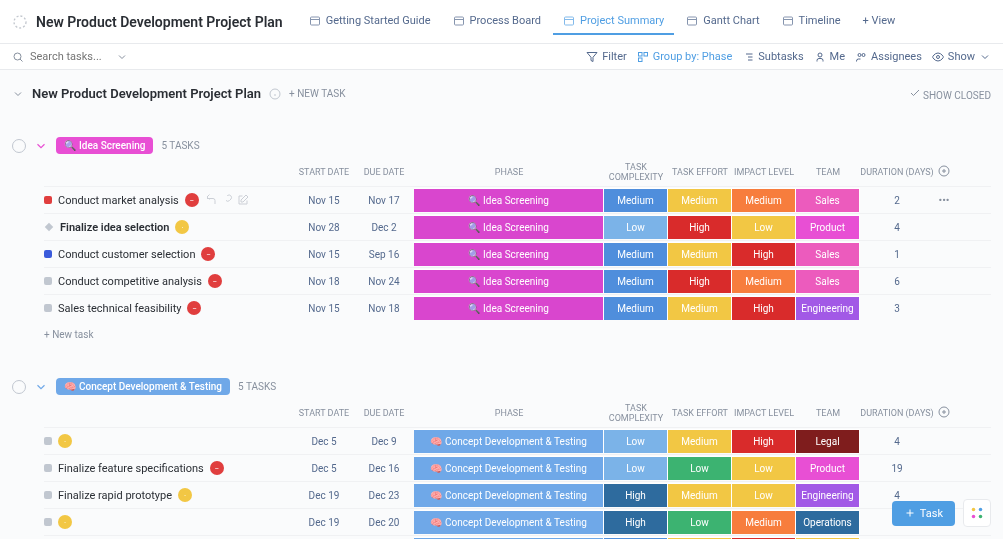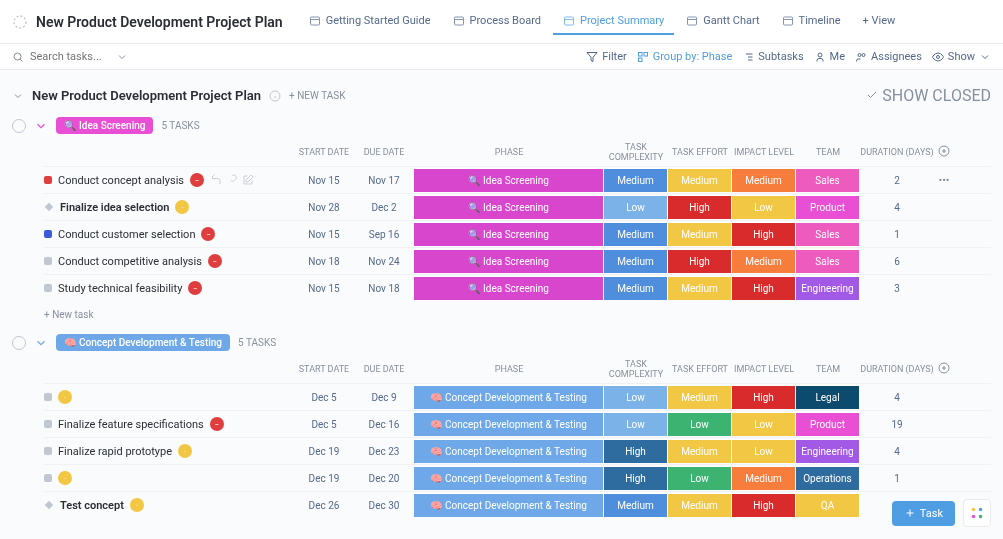--- a/index.html
+++ b/index.html
@@ -16,22 +16,22 @@
 .toolbar{display:flex;align-items:center;padding:6px 12px;background:#fff;border-bottom:1px solid #e8eaed}
 .search{display:flex;align-items:center;gap:6px;color:#87909e;font-size:11px;width:120px}
 .search input{border:none;outline:none;font-size:11px;width:80px}
 .toolbar-right{margin-left:auto;display:flex;gap:10px;align-items:center}
 .toolbar-item{display:flex;align-items:center;gap:4px;font-size:11px;color:#54698d;cursor:pointer}
 .group-phase{color:#4f9ee3}
 .content{padding:10px 12px}
 .list-header{display:flex;align-items:center;gap:8px;padding:6px 0}
 .list-title{font-size:13px;font-weight:600}
 .new-task-top{font-size:10px;color:#87909e;cursor:pointer}
-.show-closed{margin-left:auto;font-size:16px;color:#87909e;cursor:pointer}
-.group{margin-top:2px}
+.show-closed{margin-left:auto;font-size:10px;color:#87909e;cursor:pointer}
+.group{margin-top:26px}
 .group-header{display:flex;align-items:center;gap:8px;padding:4px 0}
 .collapse-icon{width:14px;height:14px;cursor:pointer}
 .group-badge{padding:3px 8px;border-radius:4px;font-size:10px;font-weight:500;color:#fff;display:flex;align-items:center;gap:4px}
 .group-count{font-size:10px;color:#87909e}
 .columns{display:grid;grid-template-columns:250px 60px 60px 190px 64px 64px 64px 64px 74px 20px;gap:0;align-items:center;font-size:9px;color:#87909e;text-transform:uppercase;padding:4px 0;margin-left:32px}
 .columns>div{text-align:center}
 .columns>div:first-child{text-align:left}
 .row{display:grid;grid-template-columns:250px 60px 60px 190px 64px 64px 64px 64px 74px 20px;align-items:center;margin-left:32px;font-size:11px;border-top:1px solid #f0f1f3}
 .task-cell{display:flex;align-items:center;gap:6px;padding:6px 0}
 .bullet{width:8px;height:8px;border-radius:2px;flex-shrink:0}
@@ -199,21 +199,21 @@
           <div>DURATION (DAYS)</div>
           <div><svg width="12" height="12" viewBox="0 0 24 24" fill="none" stroke="#87909e" stroke-width="2">
               <circle cx="12" cy="12" r="10"></circle>
               <line x1="12" y1="8" x2="12" y2="16"></line>
               <line x1="8" y1="12" x2="16" y2="12"></line>
             </svg></div>
         </div>
         <div class="row">
           <div class="task-cell">
             <div class="bullet" style="background:#e03e3e"></div>
-            <span class="task-name">Conduct concept analysis</span>
+            <span class="task-name">Conduct market analysis</span>
             <div class="status-dot" style="background:#e03e3e">−</div>
             <div class="hover-icons">
               <svg viewBox="0 0 24 24" fill="none" stroke="#87909e" stroke-width="2">
                 <polyline points="9 11 4 6 9 1"></polyline>
                 <path d="M20 20v-7a4 4 0 00-4-4H4"></path>
               </svg>
               <svg viewBox="0 0 24 24" fill="none" stroke="#87909e" stroke-width="2">
                 <path d="M10 13a5 5 0 007 0l3-3a5 5 0 00-7-7l-1 1"></path>
               </svg>
               <svg viewBox="0 0 24 24" fill="none" stroke="#87909e" stroke-width="2">
@@ -278,21 +278,21 @@
           <div class="pill" style="background:#4f8edc">Medium</div>
           <div class="pill" style="background:#d92b2b">High</div>
           <div class="pill" style="background:#f77d3d">Medium</div>
           <div class="pill" style="background:#ec5bbd">Sales</div>
           <div class="duration-cell">6</div>
           <div class="more-cell"></div>
         </div>
         <div class="row">
           <div class="task-cell">
             <div class="bullet" style="background:#c1c7d0"></div>
-            <span class="task-name">Study technical feasibility</span>
+            <span class="task-name">Sales technical feasibility</span>
             <div class="status-dot" style="background:#e03e3e">−</div>
           </div>
           <div class="date-cell">Nov 15</div>
           <div class="date-cell">Nov 18</div>
           <div class="pill" style="background:#d946ce">🔍 Idea Screening</div>
           <div class="pill" style="background:#4f8edc">Medium</div>
           <div class="pill" style="background:#f2c744">Medium</div>
           <div class="pill" style="background:#d92b2b">High</div>
           <div class="pill" style="background:#a259e6">Engineering</div>
           <div class="duration-cell">3</div>
@@ -329,21 +329,21 @@
           <div class="task-cell">
             <div class="bullet" style="background:#c1c7d0"></div>
             <div class="status-dot" style="background:#f2c744">·</div>
           </div>
           <div class="date-cell">Dec 5</div>
           <div class="date-cell">Dec 9</div>
           <div class="pill" style="background:#6fa8e8">🧠 Concept Development &amp; Testing</div>
           <div class="pill" style="background:#7bb3e8">Low</div>
           <div class="pill" style="background:#f2c744">Medium</div>
           <div class="pill" style="background:#d92b2b">High</div>
-          <div class="pill" style="background:#0c4a6e">Legal</div>
+          <div class="pill" style="background:#7f1d1d">Legal</div>
           <div class="duration-cell">4</div>
           <div class="more-cell"></div>
         </div>
         <div class="row">
           <div class="task-cell">
             <div class="bullet" style="background:#c1c7d0"></div>
             <span class="task-name">Finalize feature specifications</span>
             <div class="status-dot" style="background:#e03e3e">−</div>
           </div>
           <div class="date-cell">Dec 5</div>

